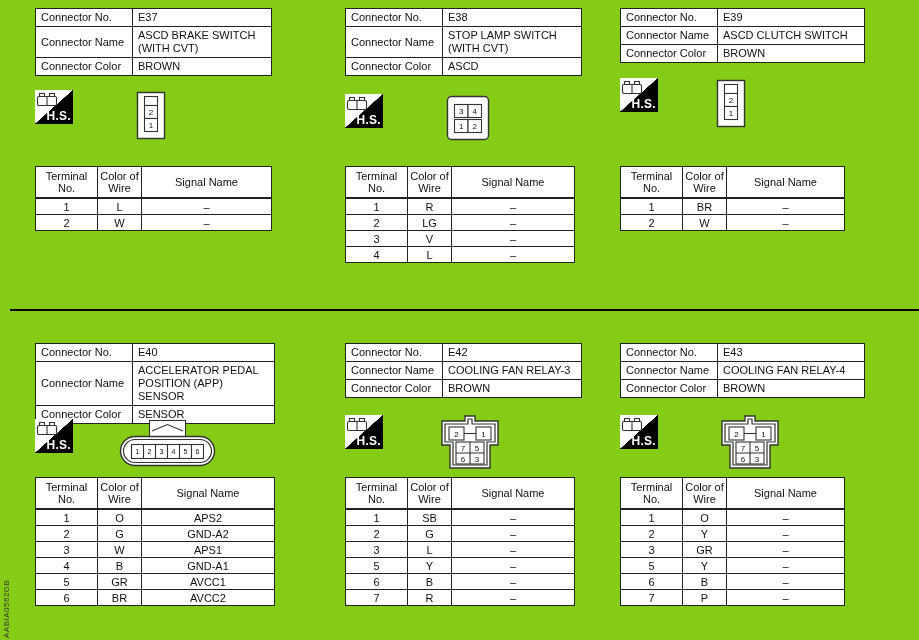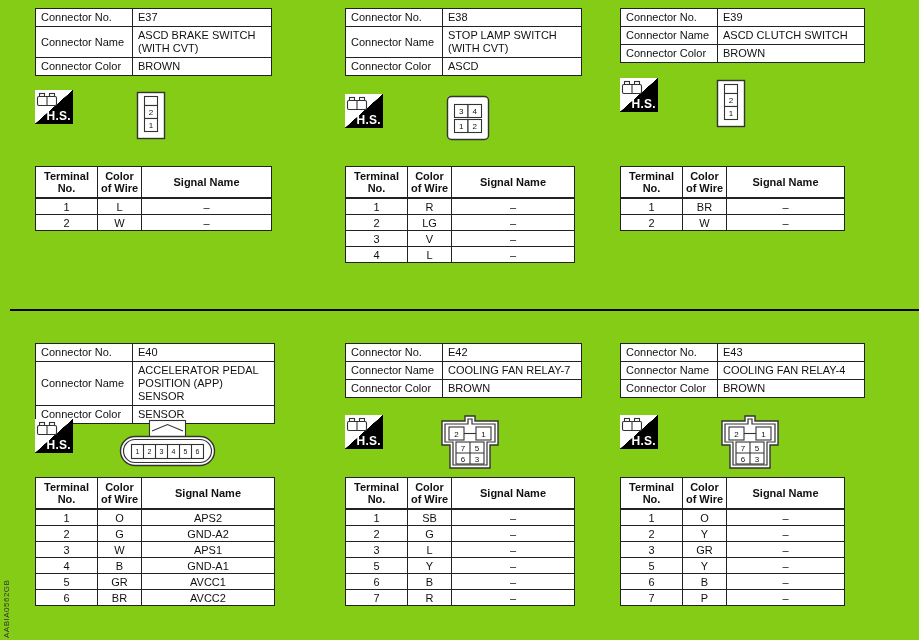--- a/index.html
+++ b/index.html
@@ -5,21 +5,21 @@
   html,body{margin:0;padding:0;background:#fff;}
   .canvas{position:relative;width:919px;height:640px;background:#84cc16;overflow:hidden;
           font-family:"Liberation Sans",sans-serif;color:#111;}
   .card{position:absolute;}
   table{border-collapse:collapse;table-layout:fixed;background:#fff;}
   .info{width:100%;}
   .info td{border:1px solid #222;font-size:11px;line-height:13px;padding:2px 5px;vertical-align:middle;}
   .info .lbl{width:86px;}
   .info tr td{height:13px;}
   .term{position:absolute;left:0;}
-  .term th{border:1px solid #222;border-bottom:2px solid #222;font-weight:bold;font-size:11px;
+  .term th{border:1px solid #222;border-bottom:2px solid #222;font-weight:normal;font-size:11px;
            line-height:12px;height:28px;padding:1px 2px;text-align:center;vertical-align:middle;}
   .term td{border:1px solid #222;font-size:11px;height:15px;padding:0 2px;text-align:center;vertical-align:middle;}
   .hsrow{position:absolute;left:0;height:42px;}
   .hs{position:absolute;left:0;top:0;width:38px;height:34px;
       background:linear-gradient(to bottom right,#fff 49.4%,#000 50%);}
   .hs svg{position:absolute;left:1px;top:1px;}
   .hstxt{position:absolute;right:2px;bottom:1px;color:#fff;font-size:12px;font-weight:bold;letter-spacing:0.3px;}
   .drawing{position:absolute;top:0;}
   .drawing svg{display:block;}
   svg text{font-family:"Liberation Sans",sans-serif;font-size:8px;fill:#111;}
@@ -345,21 +345,21 @@
 
   <section class="card" style="left:345px;top:343px;width:237px;">
     <table class="info">
       <tbody>
           <tr>
             <td class="lbl">Connector No.</td>
           <td>E42</td>
           </tr>
       <tr>
             <td class="lbl">Connector Name</td>
-          <td>COOLING FAN RELAY-7</td>
+          <td>COOLING FAN RELAY-3</td>
           </tr>
       <tr>
             <td class="lbl">Connector Color</td>
           <td>BROWN</td>
           </tr>
     </tbody>
       </table>
     <div class="hsrow" style="top:72px;">
       <div class="hs">
         <svg width="22" height="16" viewBox="0 0 22 16">

